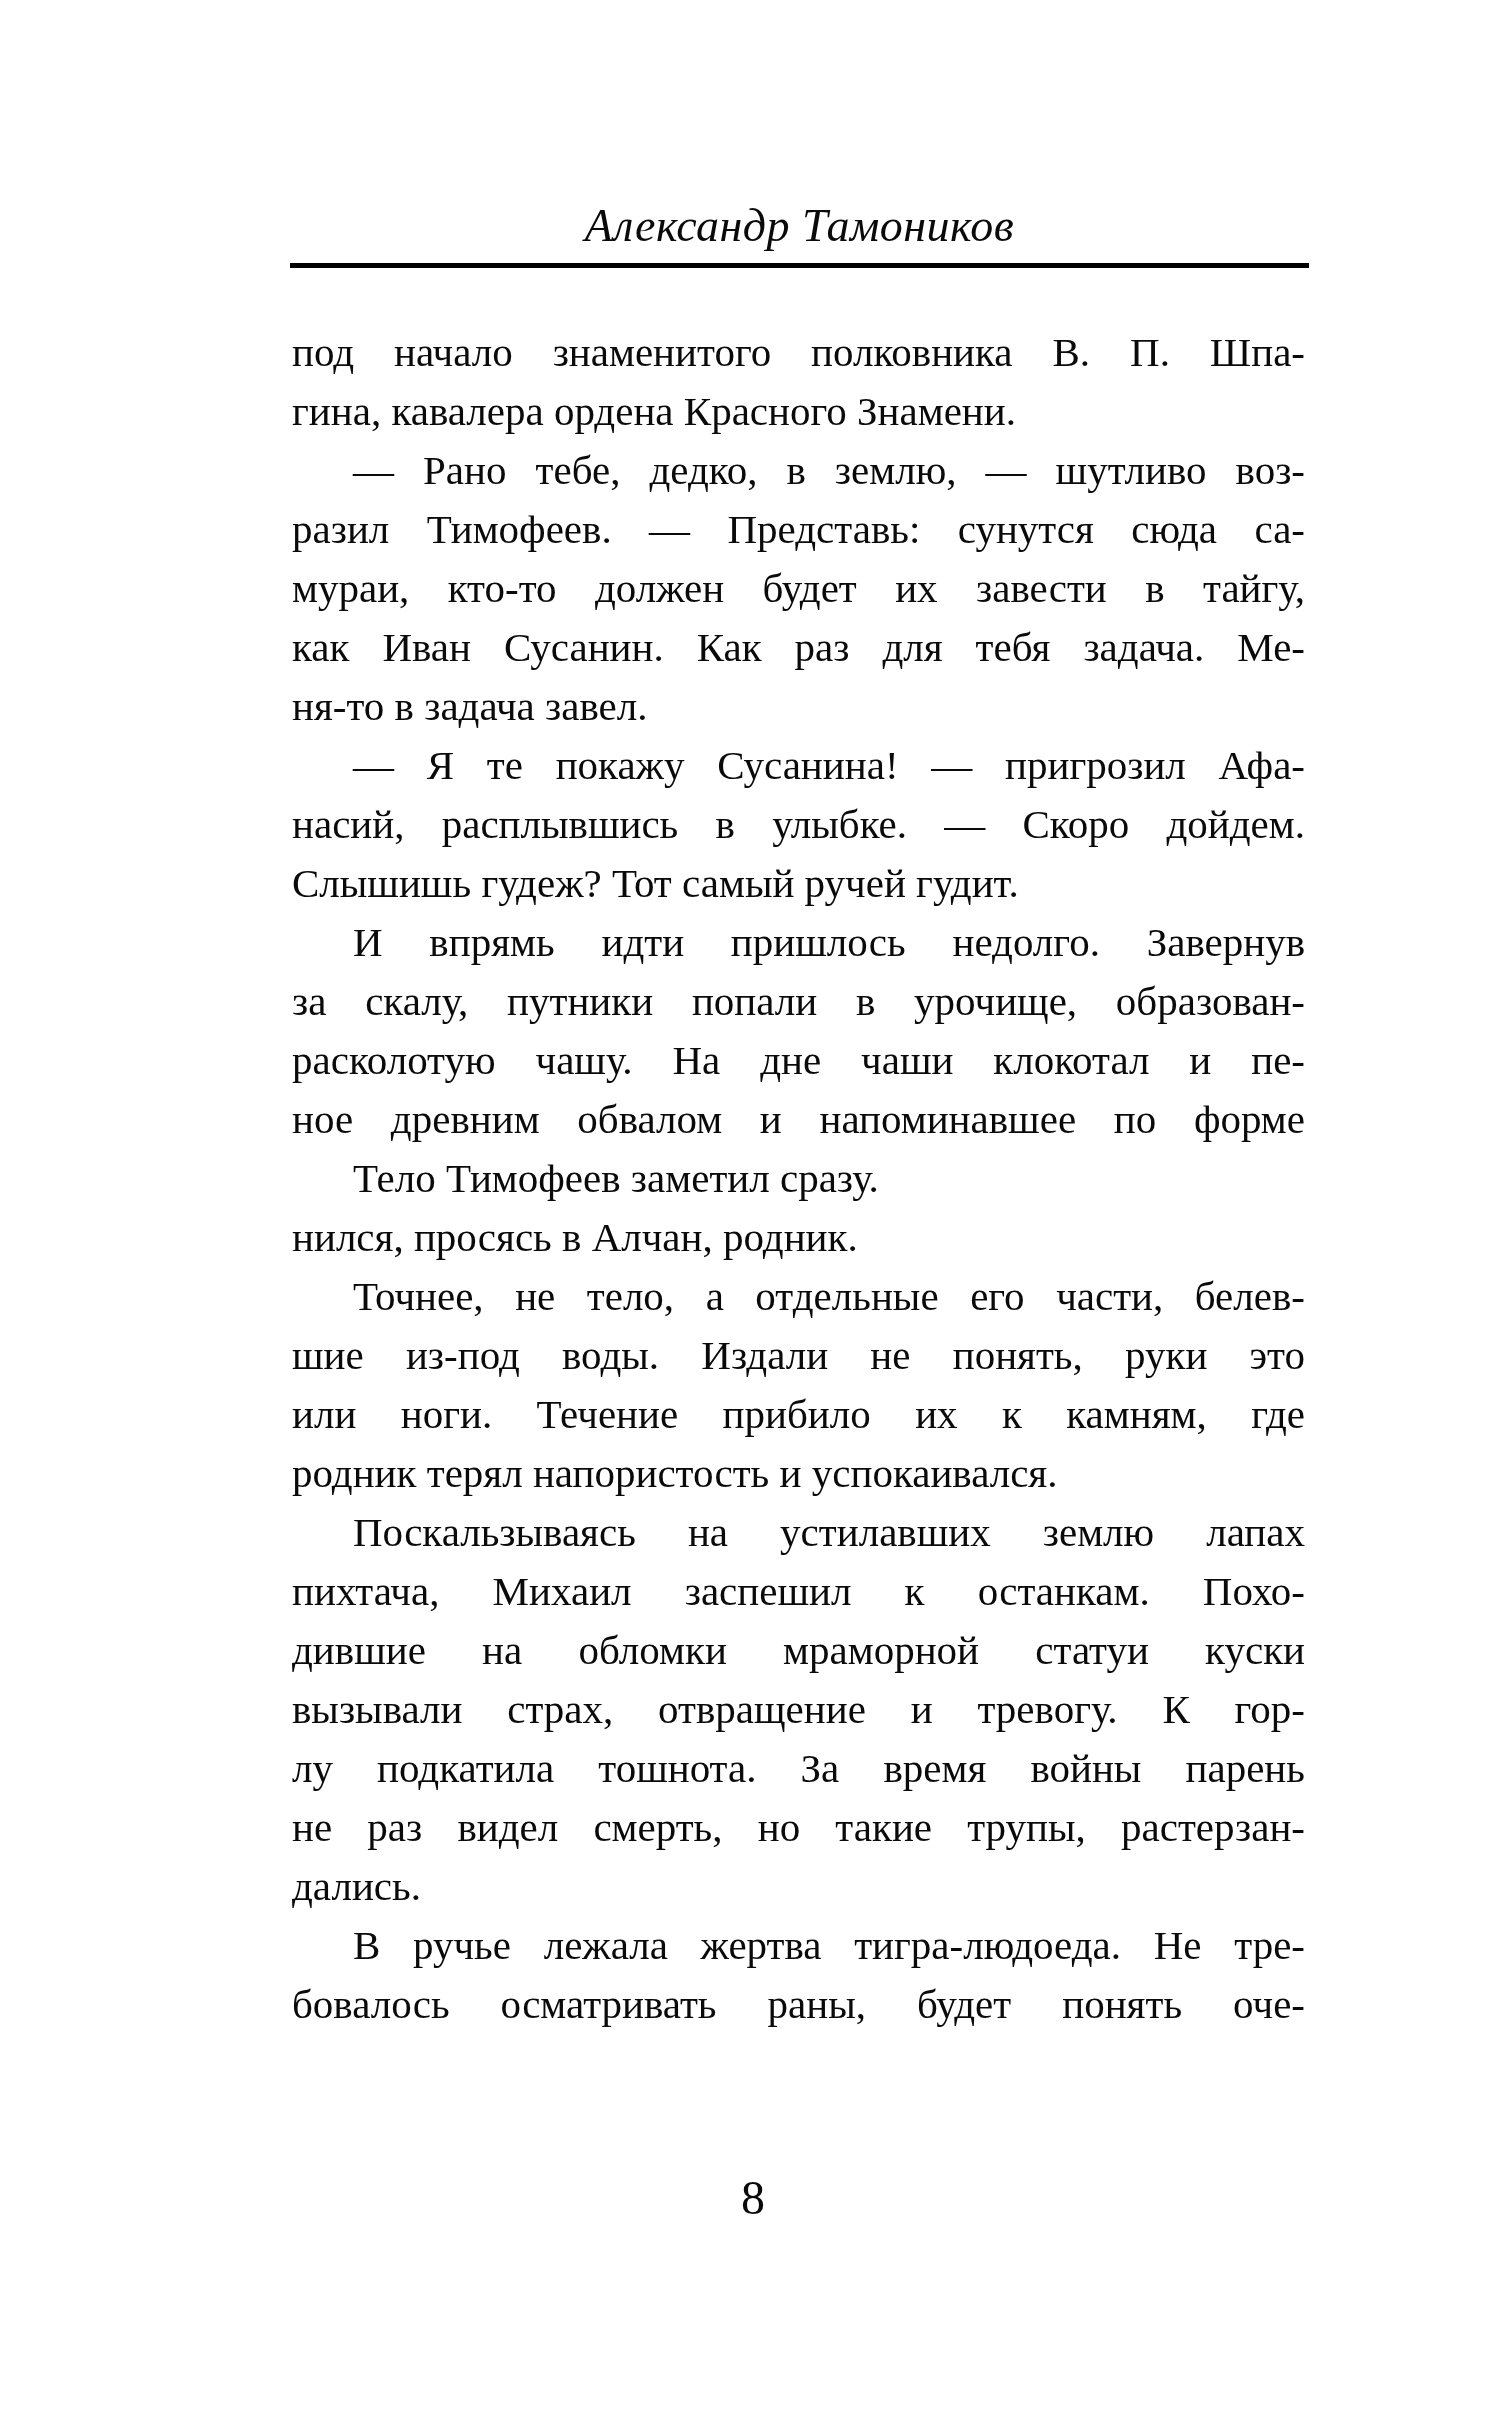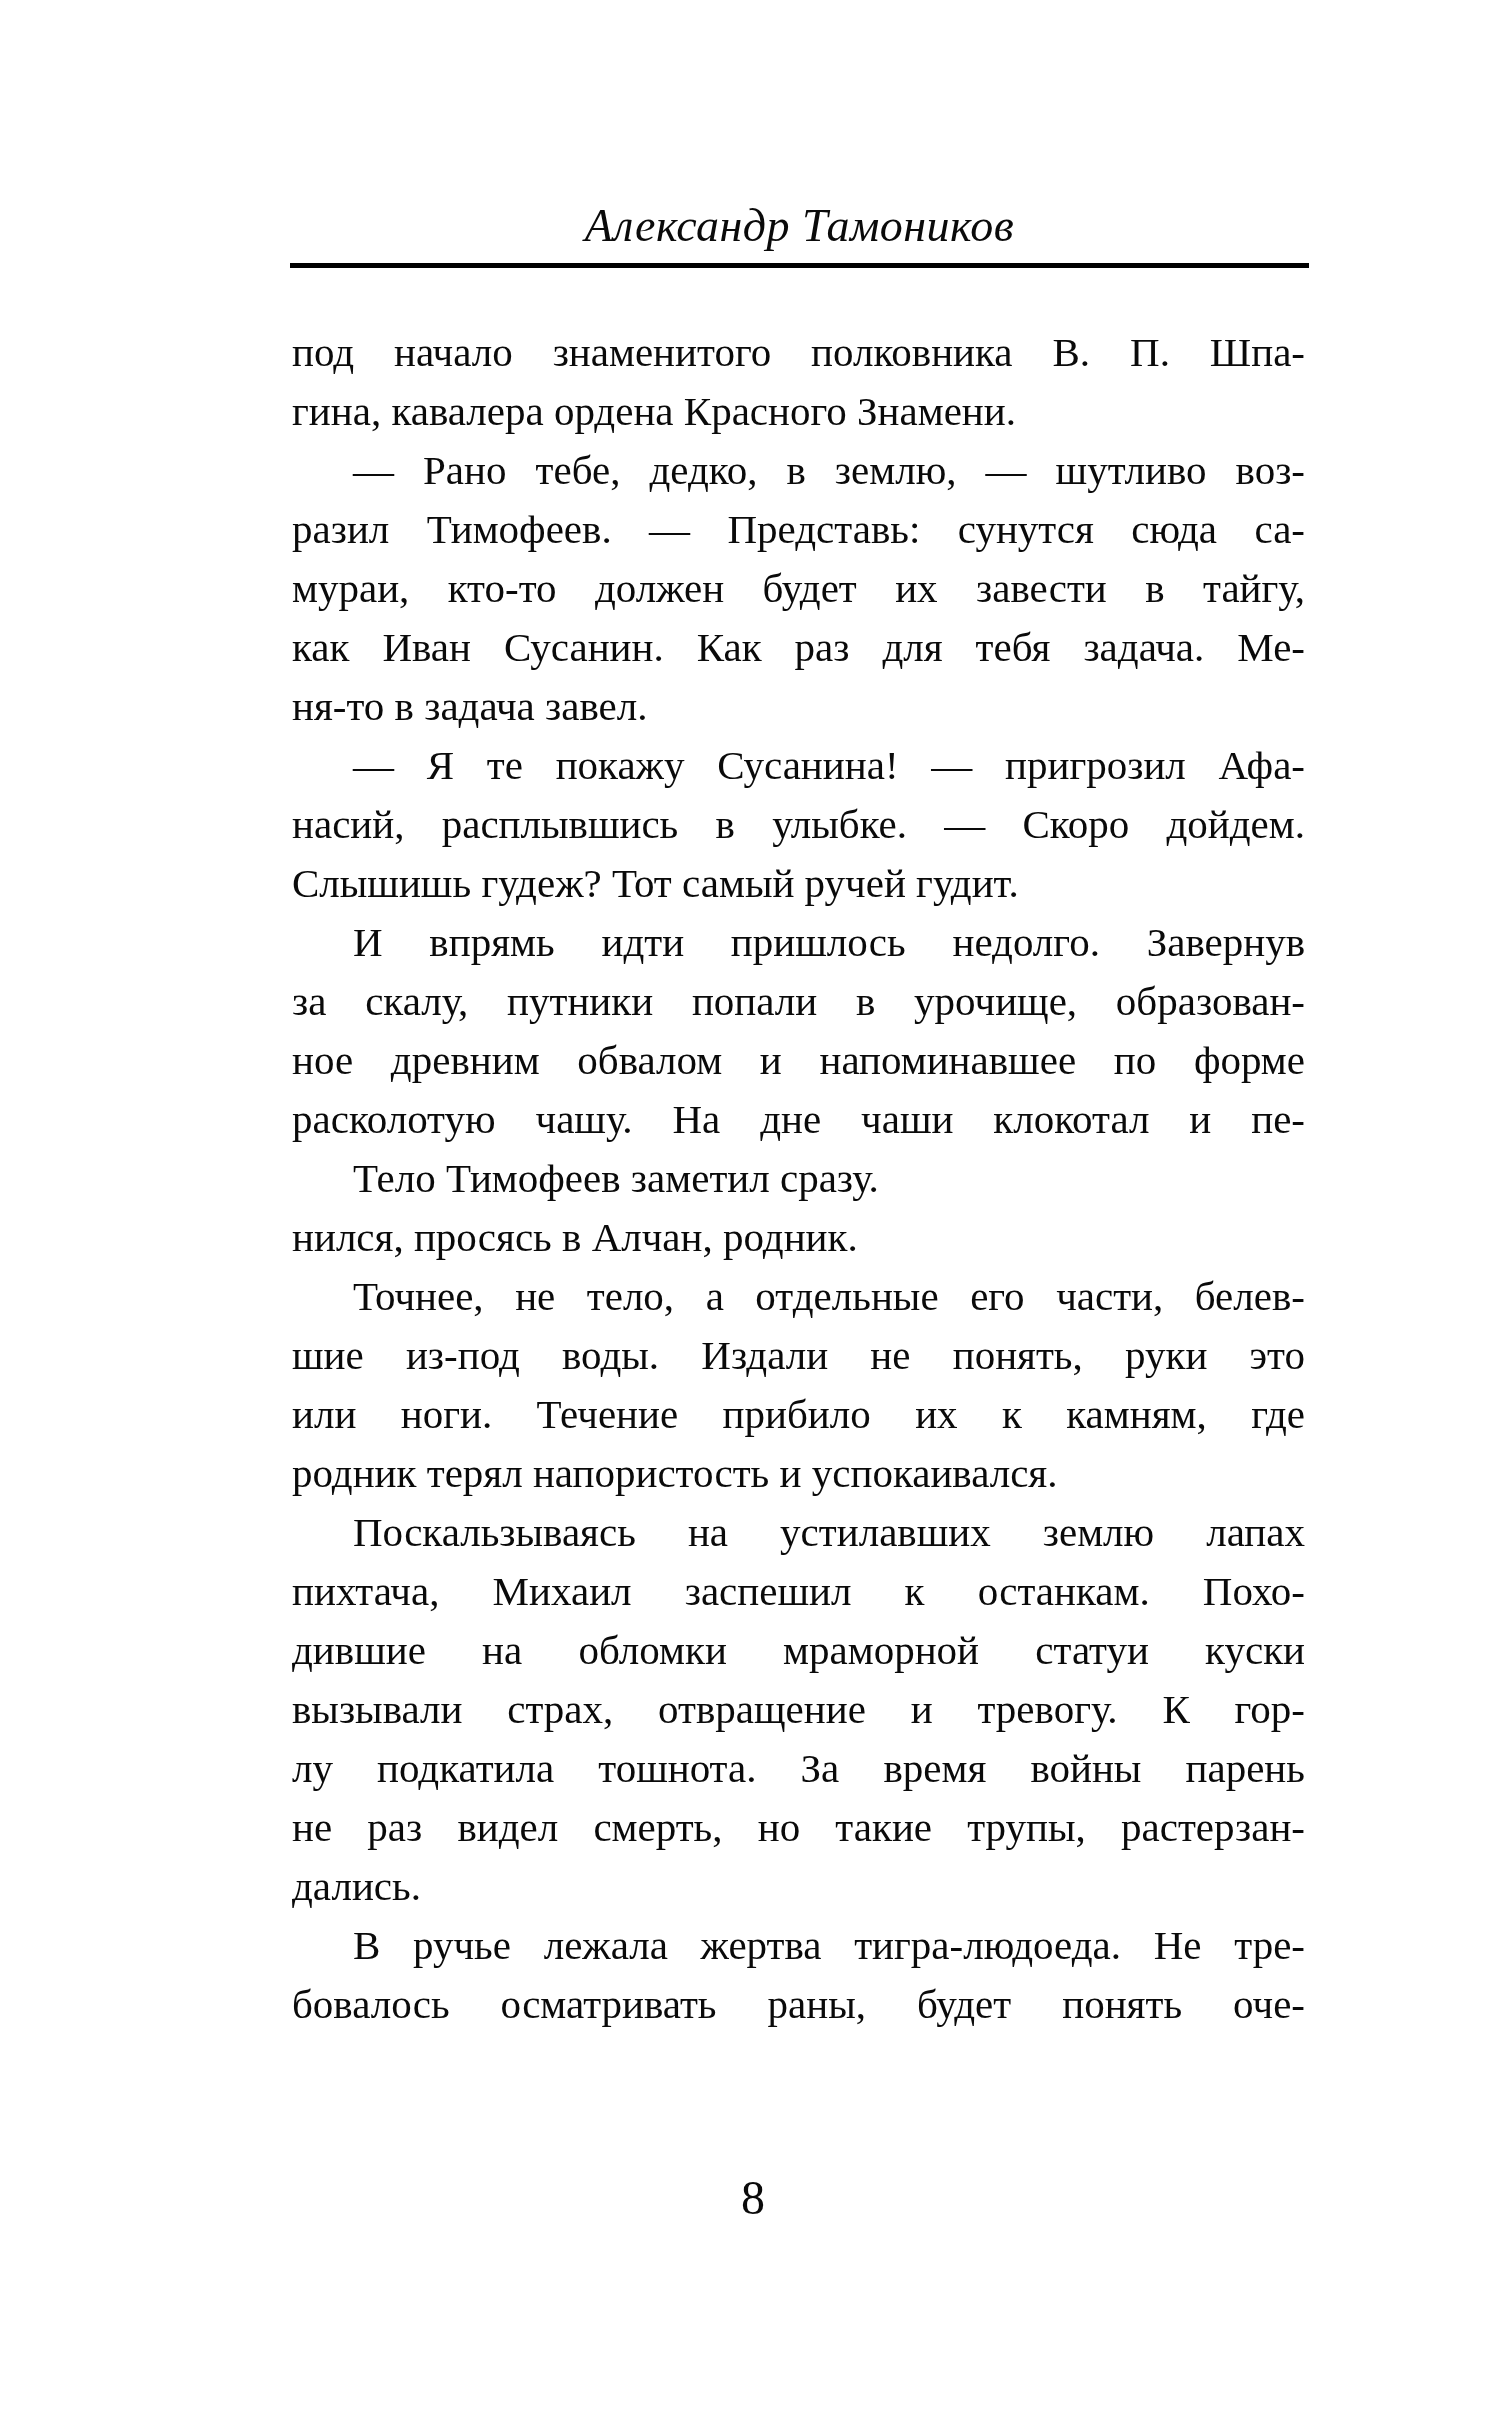--- a/index.html
+++ b/index.html
@@ -37,22 +37,22 @@
       <span class="line indent">— Рано тебе, дедко, в землю, — шутливо воз-</span>
       <span class="line">разил Тимофеев. — Представь: сунутся сюда са-</span>
       <span class="line">мураи, кто-то должен будет их завести в тайгу,</span>
       <span class="line">как Иван Сусанин. Как раз для тебя задача. Ме-</span>
       <span class="line last">ня-то в задача завел.</span>
       <span class="line indent">— Я те покажу Сусанина! — пригрозил Афа-</span>
       <span class="line">насий, расплывшись в улыбке. — Скоро дойдем.</span>
       <span class="line last">Слышишь гудеж? Тот самый ручей гудит.</span>
       <span class="line indent">И впрямь идти пришлось недолго. Завернув</span>
       <span class="line">за скалу, путники попали в урочище, образован-</span>
+      <span class="line">расколотую чашу. На дне чаши клокотал и пе-</span>
       <span class="line">ное древним обвалом и напоминавшее по форме</span>
-      <span class="line">расколотую чашу. На дне чаши клокотал и пе-</span>
       <span class="line indent last">Тело Тимофеев заметил сразу.</span>
       <span class="line last">нился, просясь в Алчан, родник.</span>
       <span class="line indent">Точнее, не тело, а отдельные его части, белев-</span>
       <span class="line">шие из-под воды. Издали не понять, руки это</span>
       <span class="line">или ноги. Течение прибило их к камням, где</span>
       <span class="line last">родник терял напористость и успокаивался.</span>
       <span class="line indent">Поскальзываясь на устилавших землю лапах</span>
       <span class="line">пихтача, Михаил заспешил к останкам. Похо-</span>
       <span class="line">дившие на обломки мраморной статуи куски</span>
       <span class="line">вызывали страх, отвращение и тревогу. К гор-</span>

